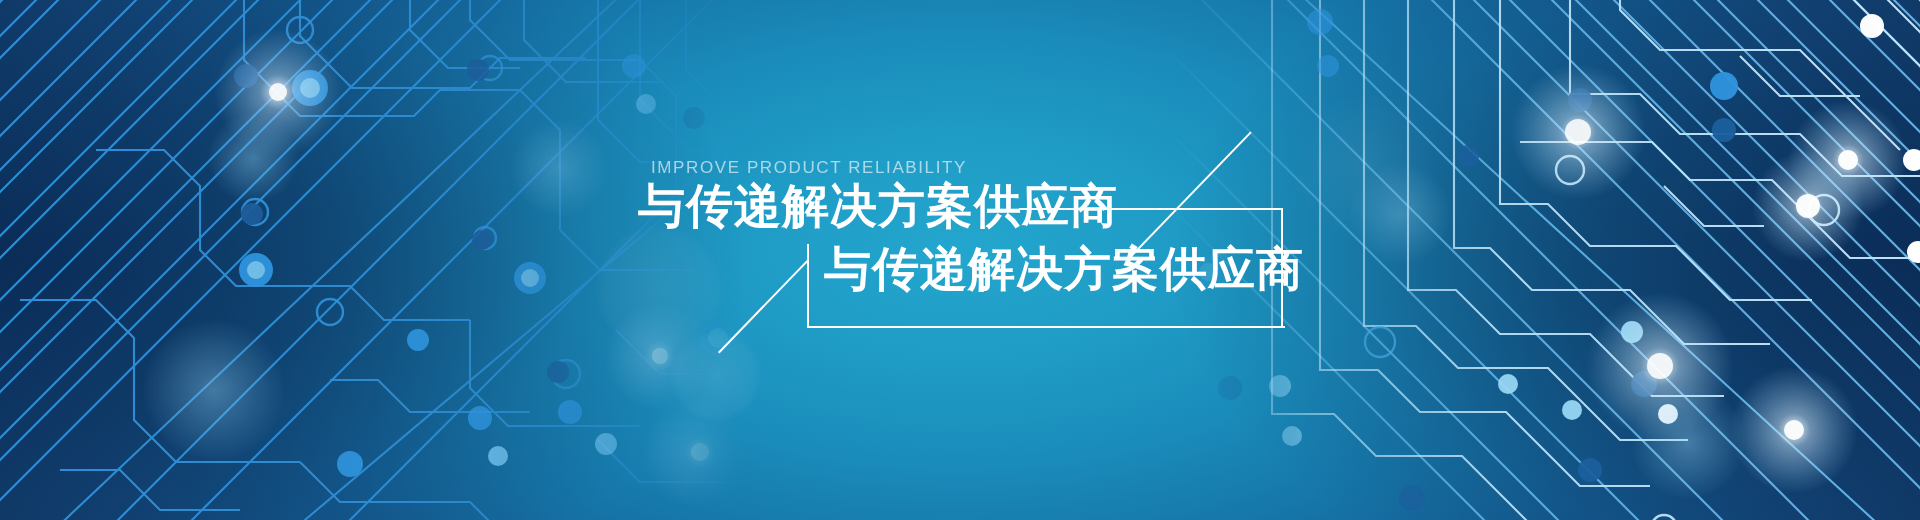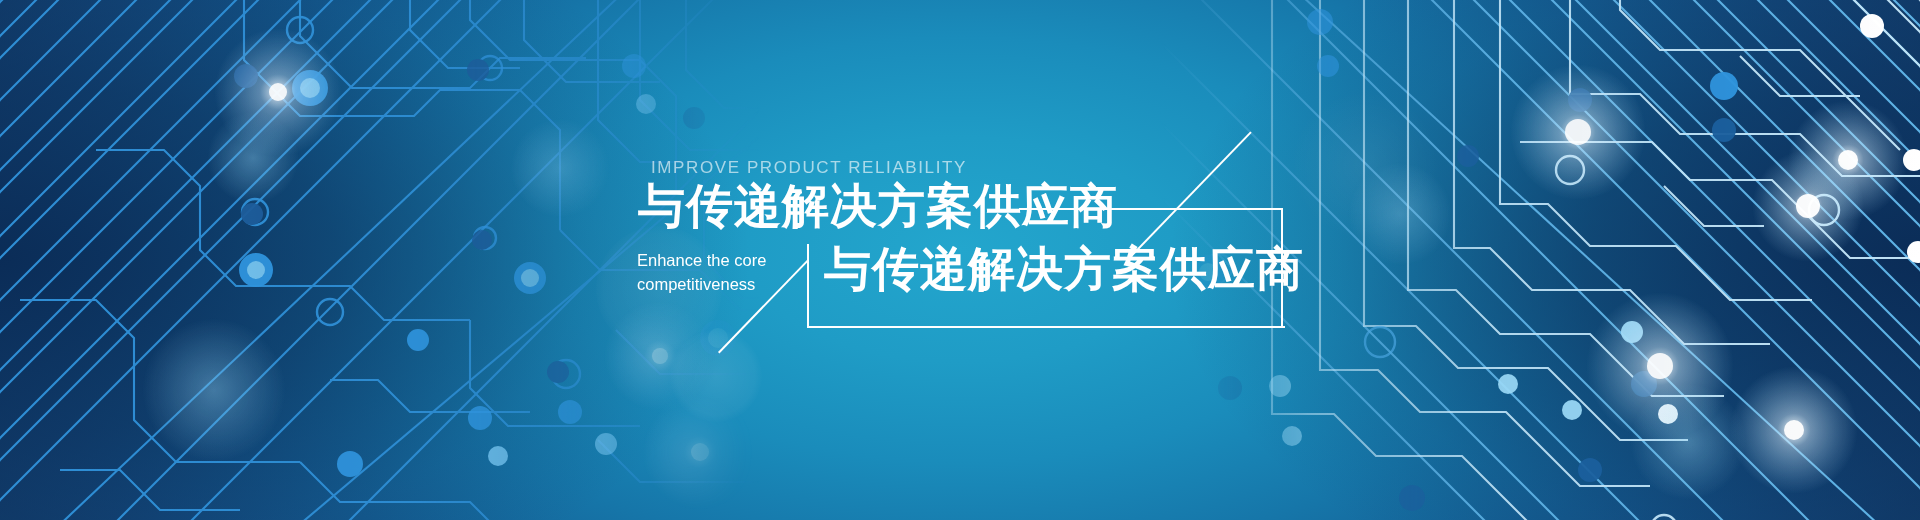--- a/index.html
+++ b/index.html
@@ -421,16 +421,15 @@
     <div class="edge bottom"></div>
     <div class="edge left"></div>
   </div>
   <div class="diag top-right"></div>
   <div class="diag bottom-left"></div>
 
   <div class="copy">
     <div class="eyebrow">IMPROVE PRODUCT RELIABILITY</div>
     <div class="headline-1">与传递解决方案供应商</div>
     <div class="headline-2">与传递解决方案供应商</div>
-    <div class="subcopy">Enhance the core competitiveness</div>
   </div>
 
 </div>
 
 </body></html>

